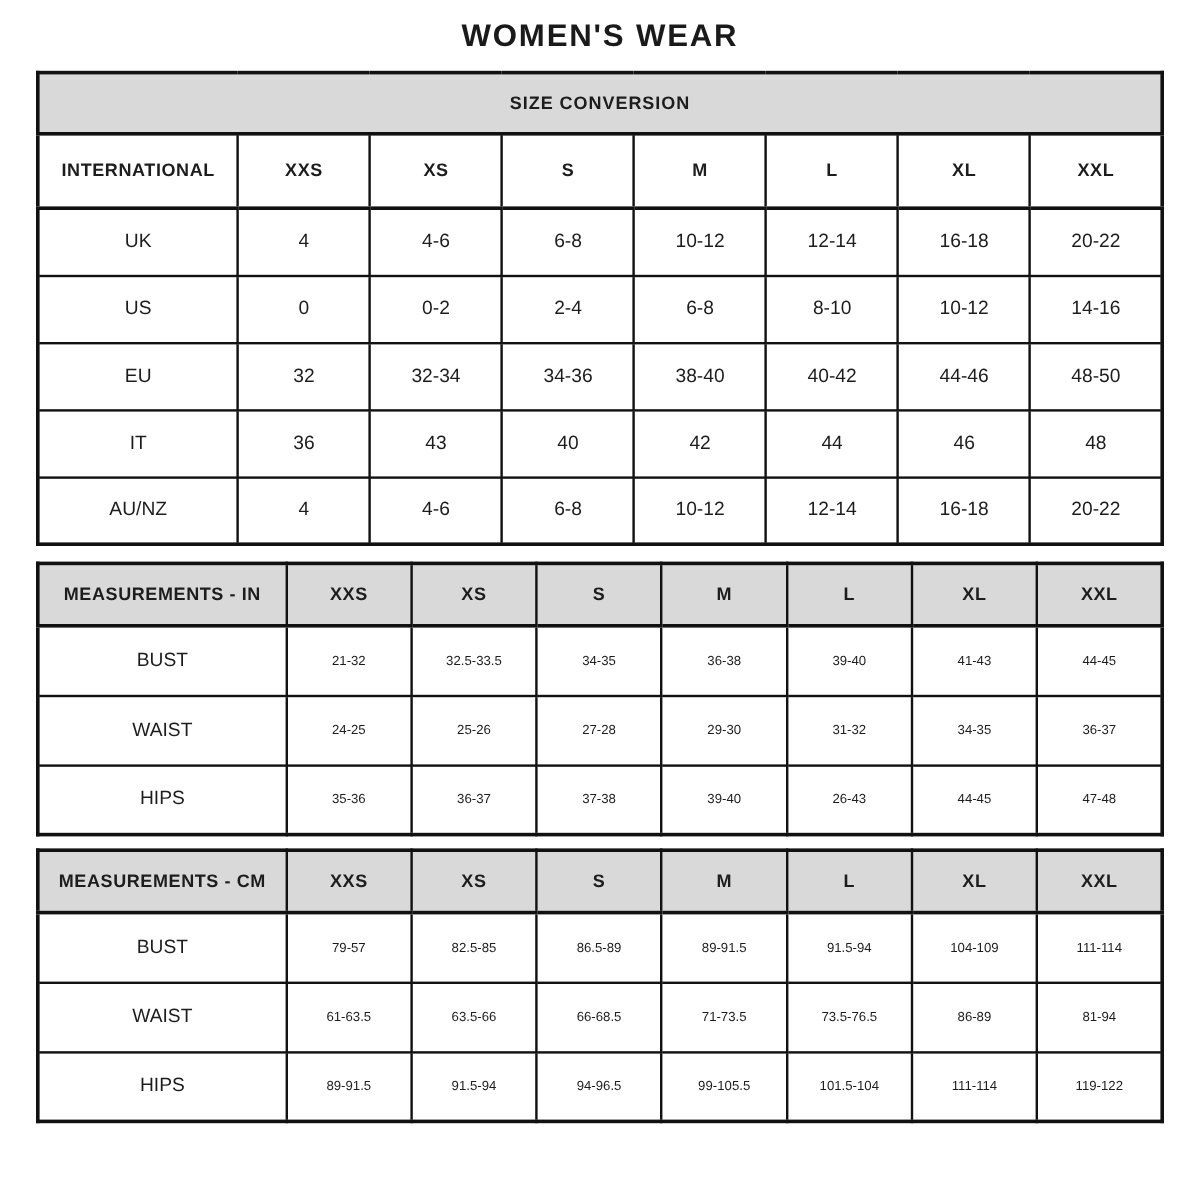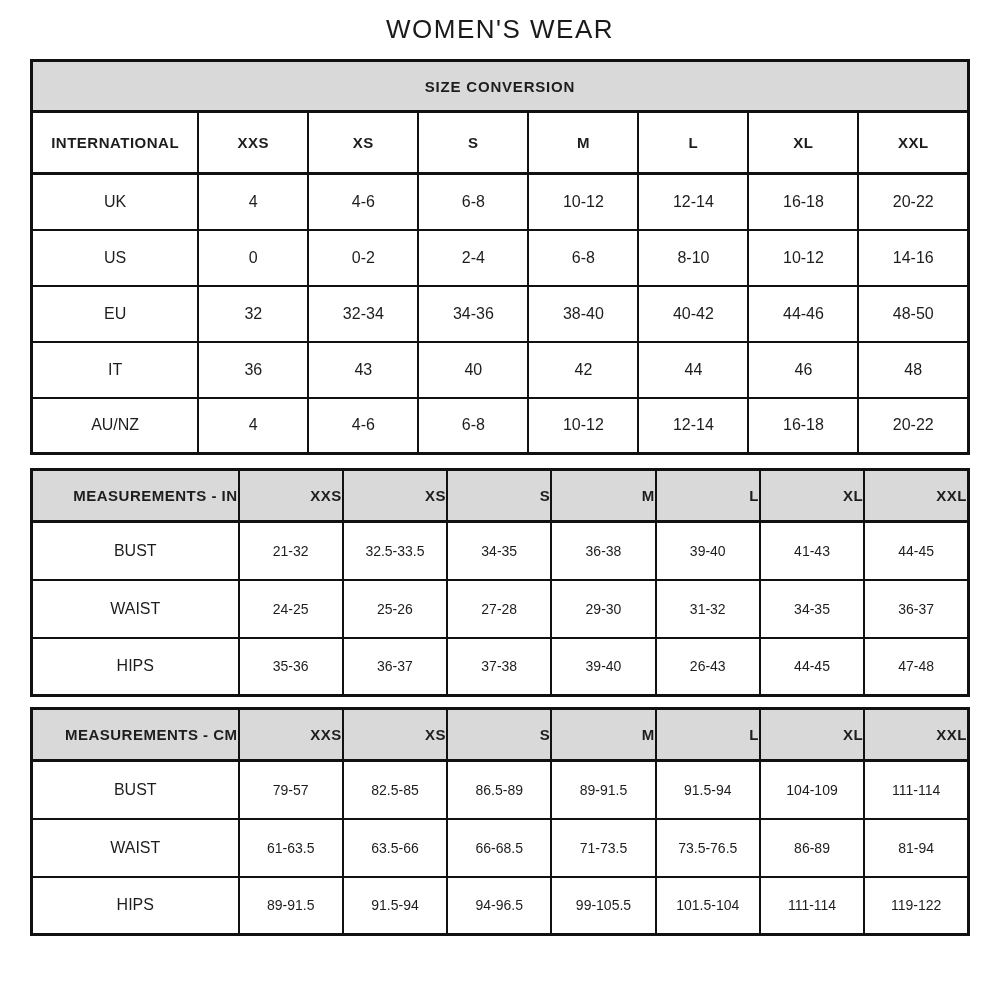--- a/index.html
+++ b/index.html
@@ -11,21 +11,21 @@
   }
   .page {
     width: 1000px;
     height: 1000px;
     padding: 10px 30px 14px 30px;
     background: #ffffff;
   }
   .page-title {
     text-align: center;
     font-size: 26px;
-    font-weight: normal;
+    font-weight: bold;
     letter-spacing: 1.5px;
     color: #1a1a1a;
     margin-top: 4px;
     margin-bottom: 14px;
   }
   table {
     width: 940px;
     border-collapse: collapse;
     table-layout: fixed;
     border: 3px solid #111111;
@@ -63,25 +63,24 @@
   
   .meas { margin-bottom: 10px; }
   .meas col.c0 { width: 22.1%; }
   .meas thead th {
     background: #d9d9d9;
     font-weight: bold;
     font-size: 15px;
     letter-spacing: 0.5px;
     height: 52px;
     border-bottom: 3px solid #111111;
-    text-align: right;
   }
   .meas tbody td { height: 58px; }
   .meas tbody td.rowlabel { font-size: 16px; }
-  .meas tbody td.num { font-size: 14px; }
+  .meas tbody td.num { font-size: 11px; }
   .conversion tbody td.rowlabel { font-size: 16px; }
 </style>
 </head>
 <body>
 
 <div class="page">
 
   <h1 class="page-title">WOMEN'S WEAR</h1>
 
   <table class="conversion">

